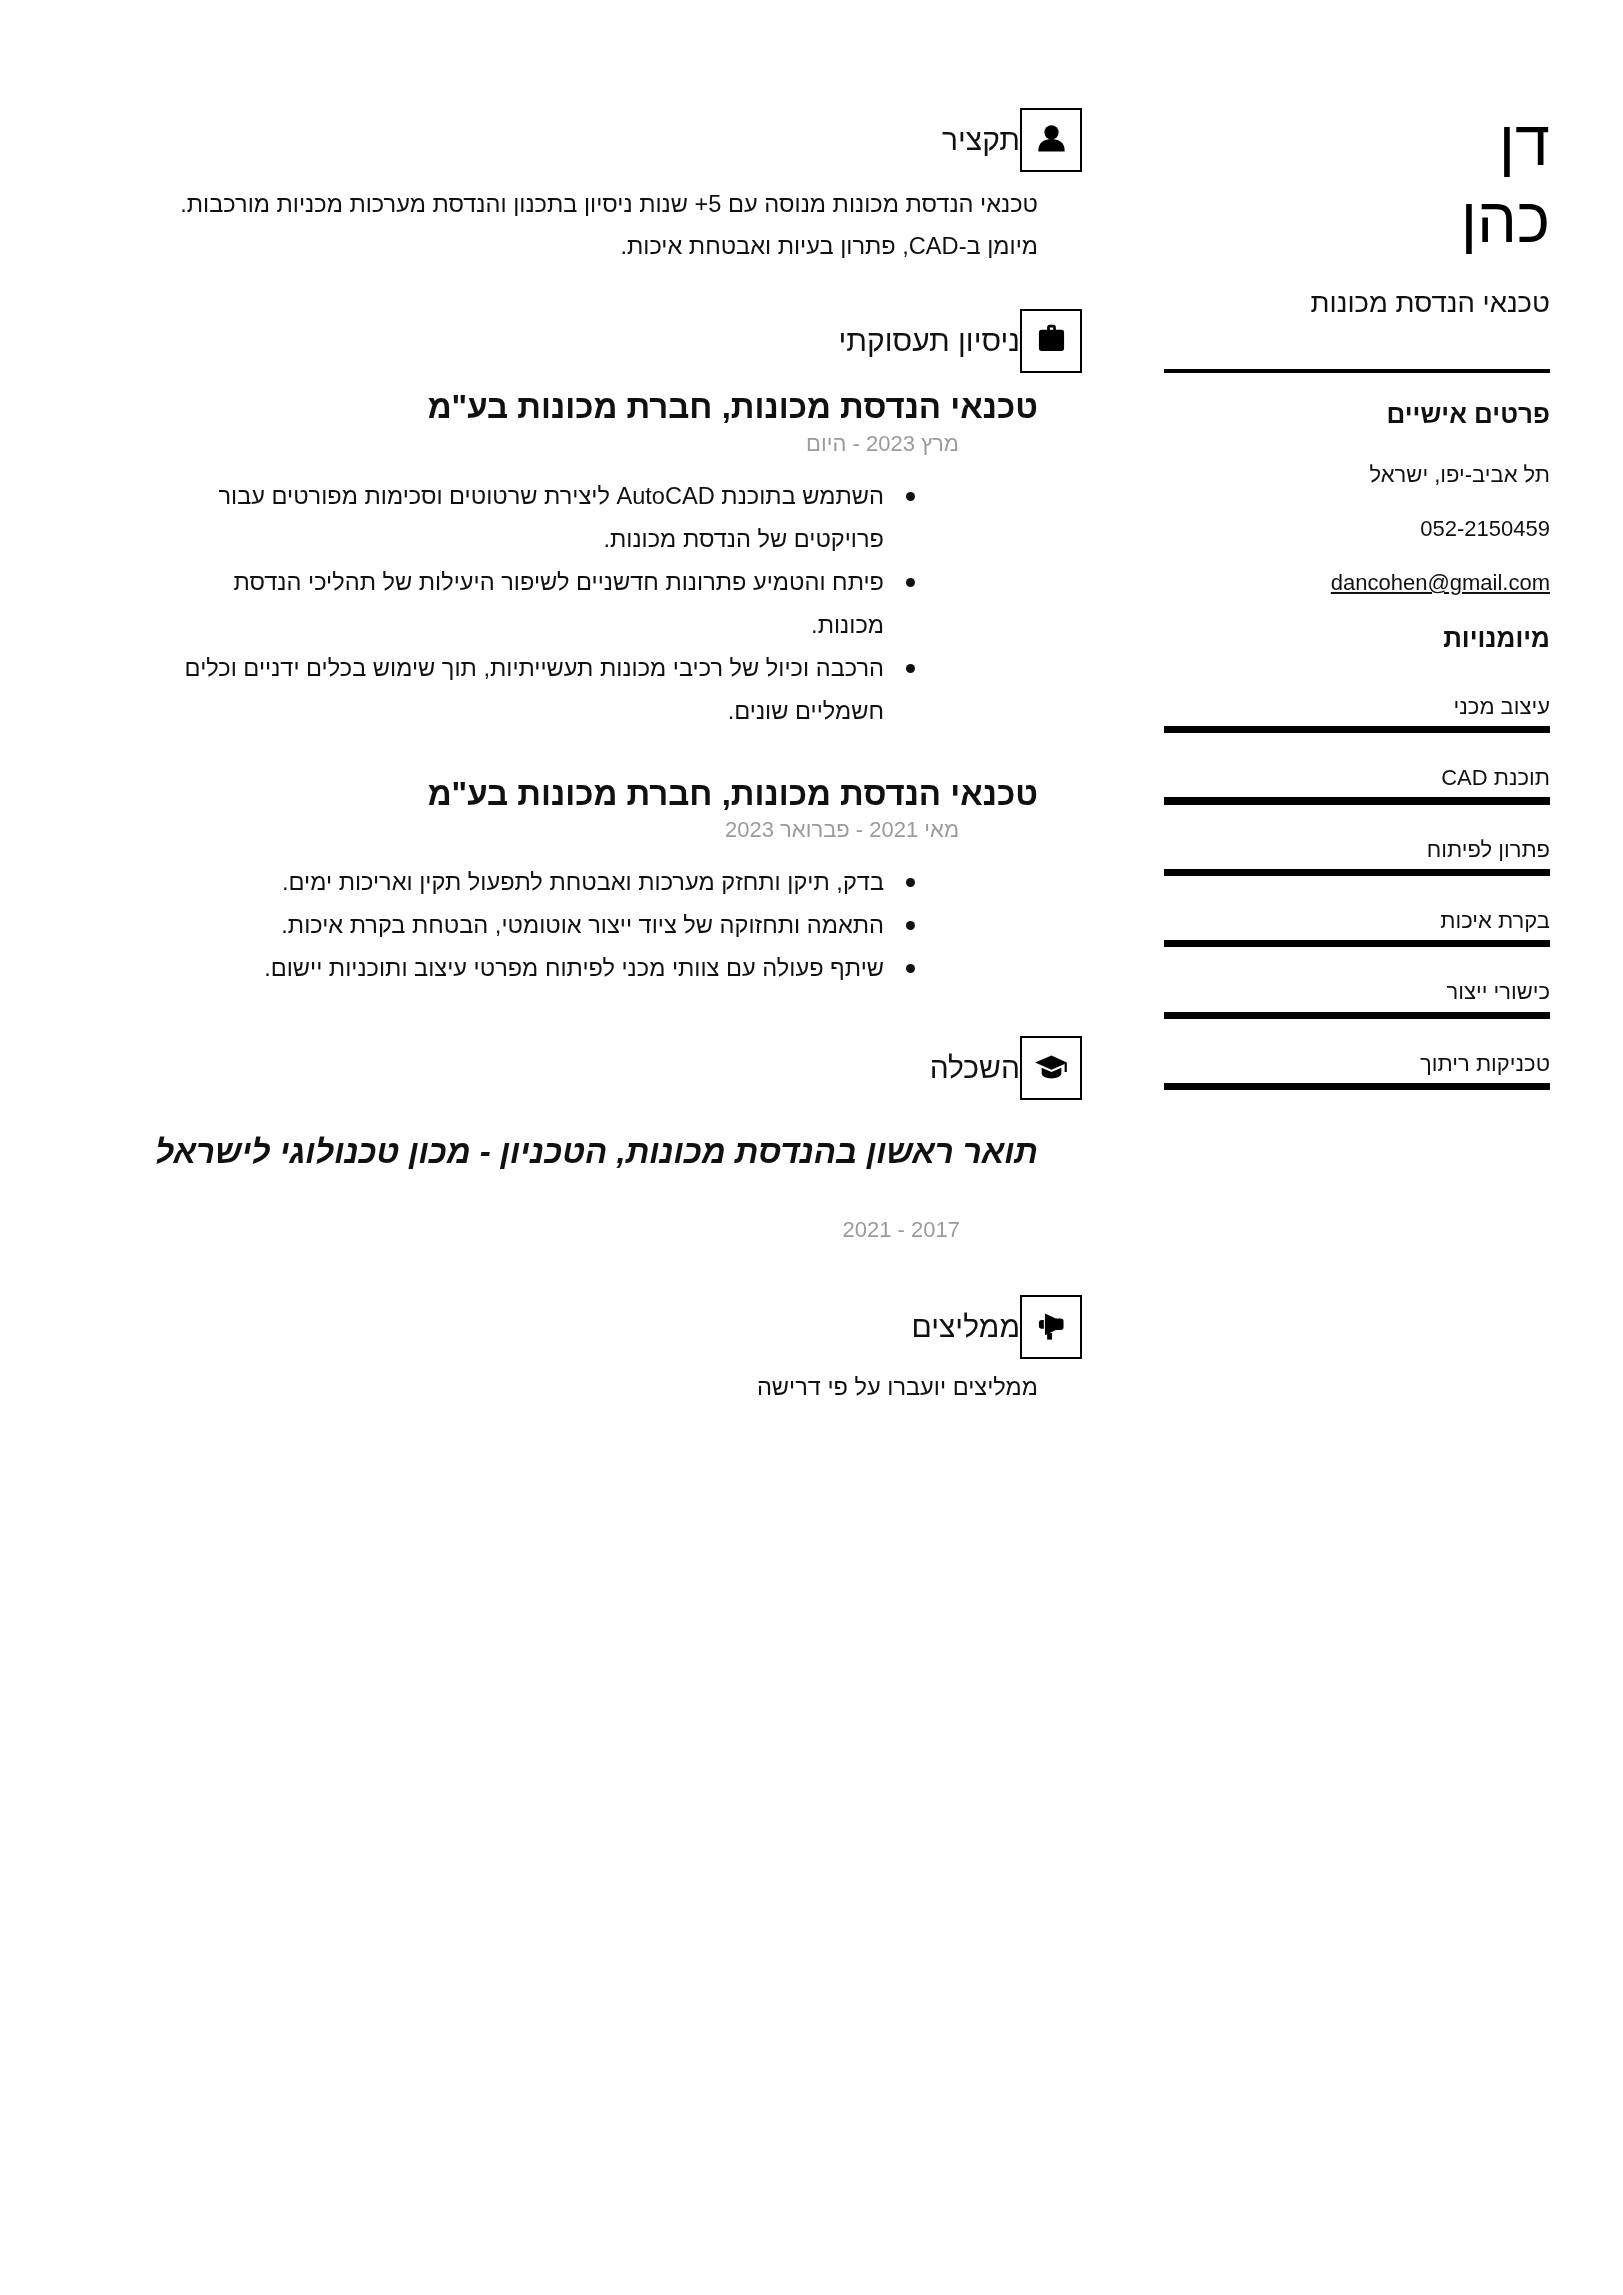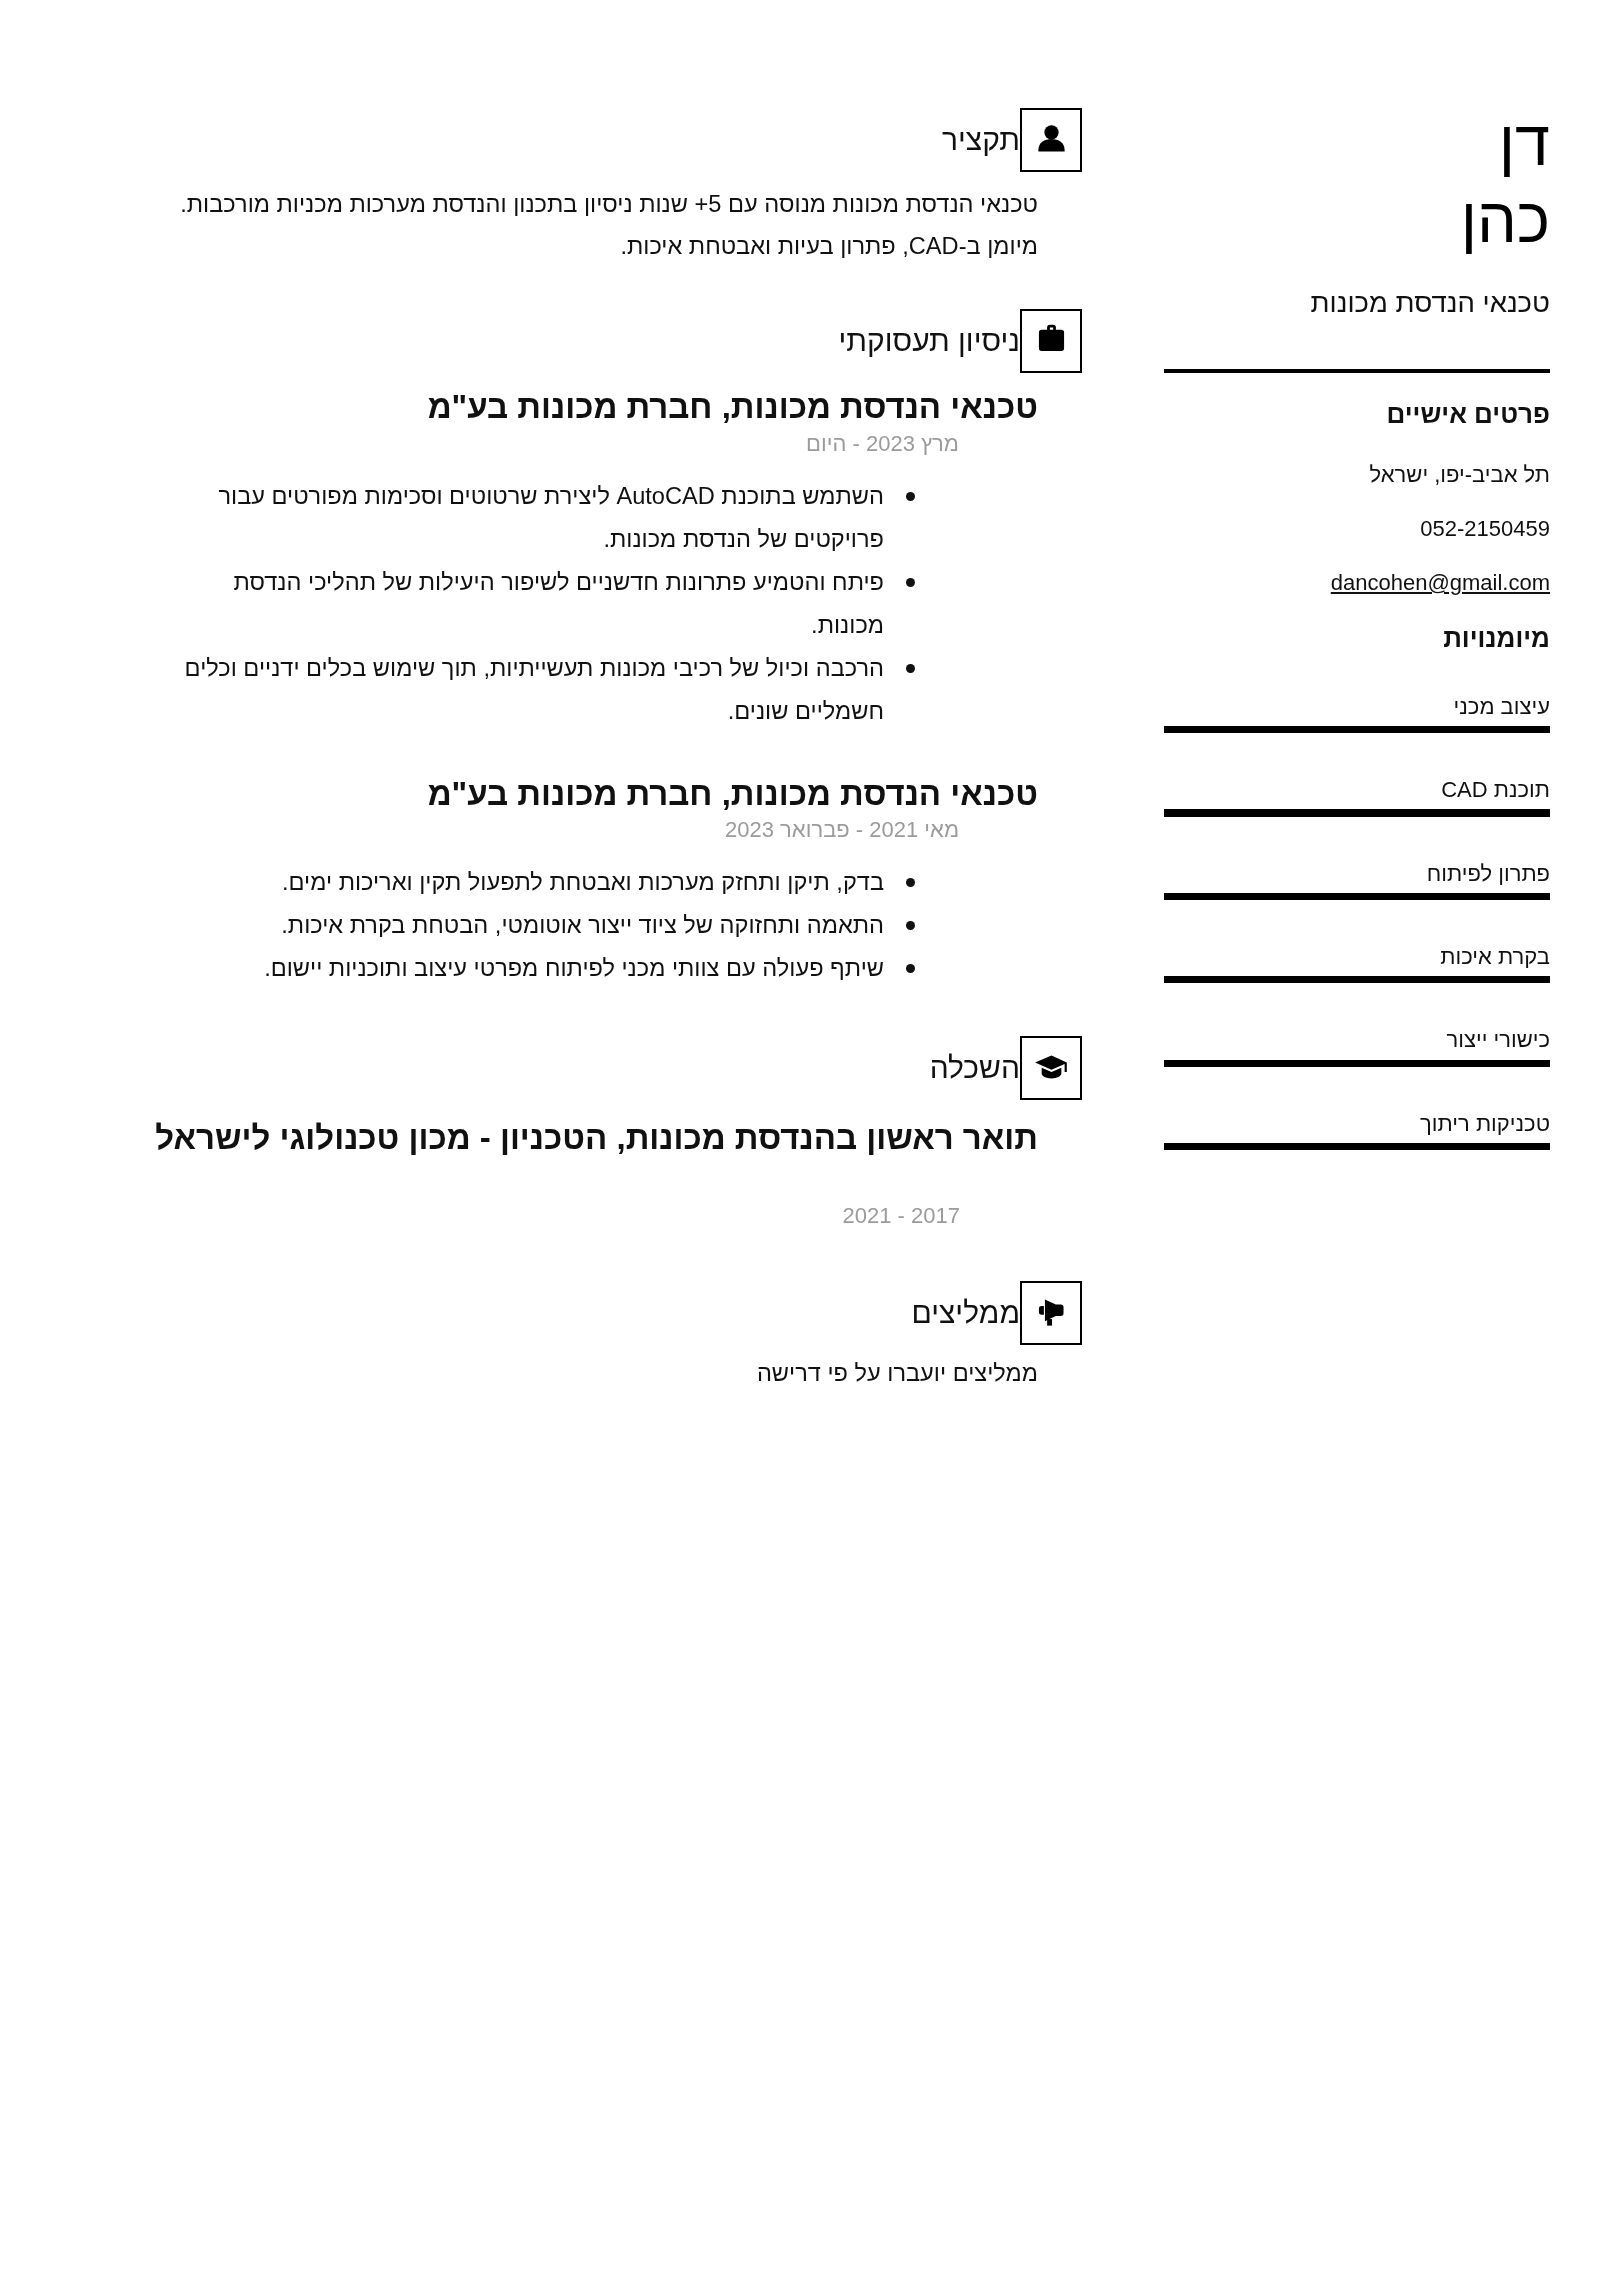--- a/index.html
+++ b/index.html
@@ -51,21 +51,21 @@
   }
   .contact-item {
     margin-top: 25px;
     font-size: 22px;
     line-height: 29px;
     color: #111111;
   }
   .contact-item.first { margin-top: 29px; }
   .email-link { color: #111111; text-decoration: underline; }
   .skills-list { margin-top: 37px; }
-  .skill { margin-bottom: 42px; }
+  .skill { margin-bottom: 30px; }
   .skill-label { font-size: 22px; line-height: 29px; color: #111111; }
   .skill-bar {
     margin-top: 5.2px;
     height: 7.2px;
     width: 100%;
     background: #ededed;
     position: relative;
   }
   .skill-fill { position: absolute; top: 0; right: 0; height: 100%; background: #000000; }
   
@@ -126,21 +126,21 @@
   .job li::before {
     content: '';
     position: absolute;
     right: -31px;
     top: 17px;
     width: 9.2px;
     height: 9.2px;
     border-radius: 50%;
     background: #111111;
   }
-  .degree { margin-top: 22px; margin-right: 44px; }
+  .degree { margin-top: 36px; margin-right: 44px; font-style: italic; }
   .edu-dates { margin-right: 122px; margin-top: 48px; }
   .ref-text {
     margin-top: 6.5px;
     margin-right: 44px;
     font-size: 23.6px;
     line-height: 42px;
     color: #111111;
   }
 </style>
 </head>

